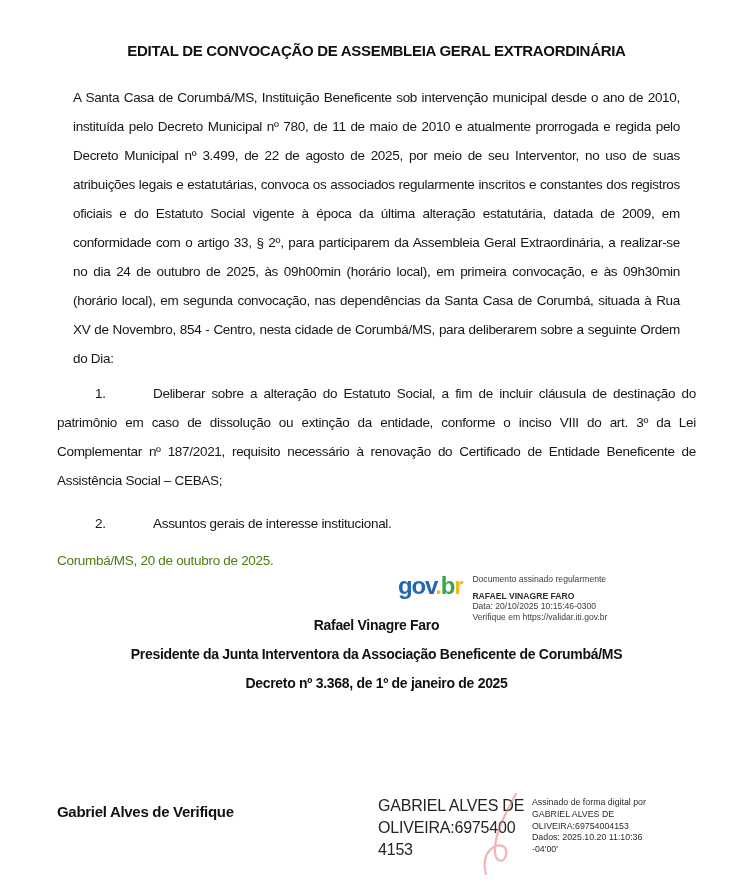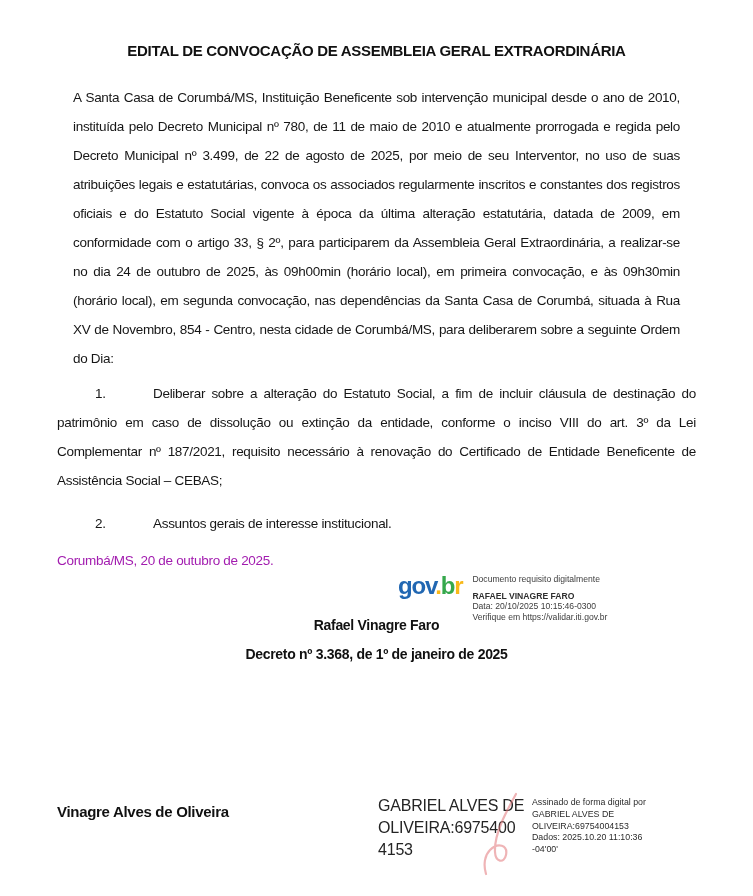--- a/index.html
+++ b/index.html
@@ -35,21 +35,21 @@
     margin-left:38px;
     width:58px;
   }
   .item-2{margin-top:14px;}
   .closing{margin:8px 0 0;}
   .date-line{
     margin:8px 0 0;
     font-size:13.5px;
     letter-spacing:-0.3px;
     line-height:29px;
-    color:#a21caf;
+    color:#4d7c0f;
   }
   
   .govbr-stamp{
     position:absolute;
     left:398px;top:574px;
     width:300px;
     display:flex;
     align-items:flex-start;
   }
   .govbr-logo{
@@ -132,35 +132,36 @@
   <p class="body-text order-item item-1"><span class="num">1.</span><span>Deliberar sobre a alteração do Estatuto Social, a fim de incluir cláusula de destinação do patrimônio em caso de dissolução ou extinção da entidade, conforme o inciso VIII do art. 3º da Lei Complementar nº 187/2021, requisito necessário à renovação do Certificado de Entidade Beneficente de Assistência Social – CEBAS;</span></p>
 
   <p class="body-text order-item item-2"><span class="num">2.</span><span>Assuntos gerais de interesse institucional.</span></p>
 
 
   <div class="date-line">Corumbá/MS, 20 de outubro de 2025.</div>
 
   <div class="govbr-stamp">
     <div class="govbr-logo"><span class="c-blue">gov</span><span class="c-yellow">.</span><span class="c-green">b</span><span class="c-yellow">r</span></div>
     <div class="stamp-text">
-      <div class="stamp-header">Documento requisito digitalmente</div>
+      <div class="stamp-header">Documento assinado regularmente</div>
       <div class="stamp-signer">RAFAEL VINAGRE FARO</div>
       <div class="stamp-date">Data: 20/10/2025 10:15:46-0300</div>
       <div class="stamp-verify">Verifique em https://validar.iti.gov.br</div>
     </div>
   </div>
 
   <div class="signer-block">
     <div>Rafael Vinagre Faro</div>
+    <div>Presidente da Junta Interventora da Associação Beneficente de Corumbá/MS</div>
     <div>Decreto nº 3.368, de 1º de janeiro de 2025</div>
   </div>
 
 
   <div class="mayor-left">
-    <div>Vinagre Alves de Oliveira</div>
+    <div>Gabriel Alves de Verifique</div>
   </div>
 
   <div class="big-sig">
     <div>GABRIEL ALVES DE</div>
     <div>OLIVEIRA:6975400</div>
     <div>4153</div>
   </div>
 
   <svg class="sig-flourish" viewBox="0 0 50 92" xmlns="http://www.w3.org/2000/svg">
     <path d="M38 4 C 28 22, 16 44, 17 62 C 17.5 72, 26 74, 28 65 C 30 55, 20 52, 12 60 C 7 65, 5 74, 8 84" fill="none" stroke="#e2777a" stroke-width="2.2" opacity="0.55" stroke-linecap="round"></path>

